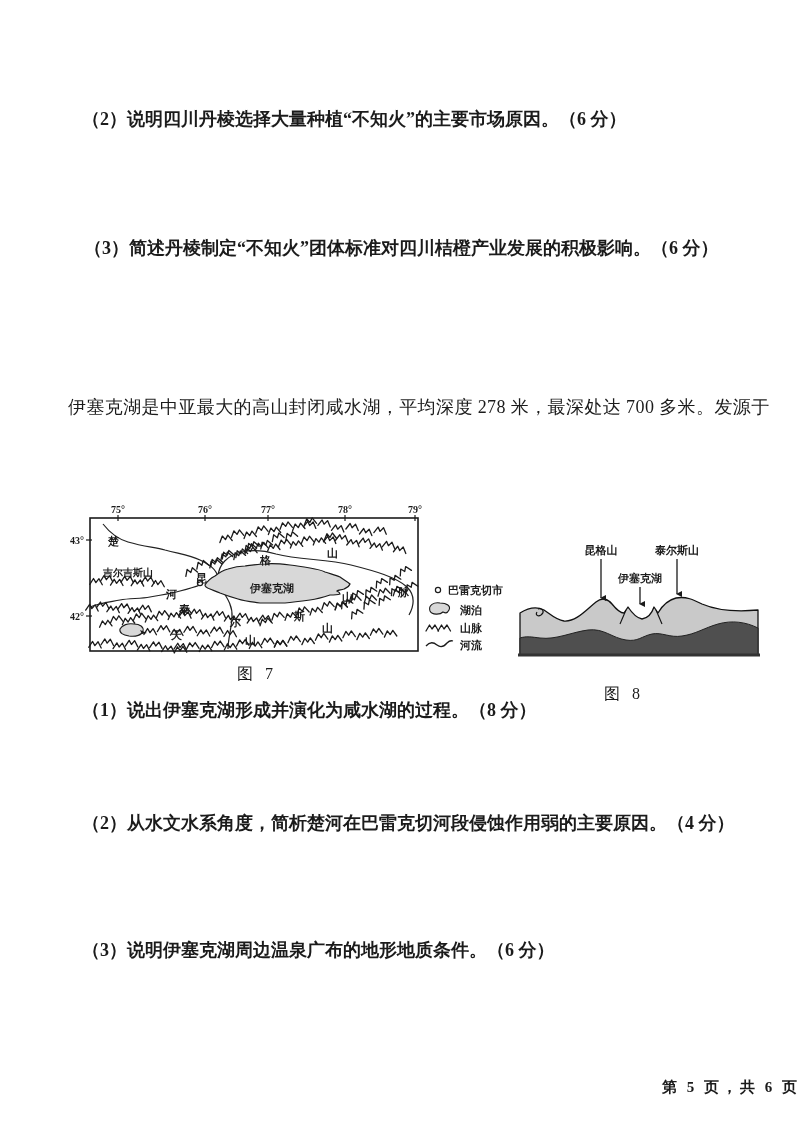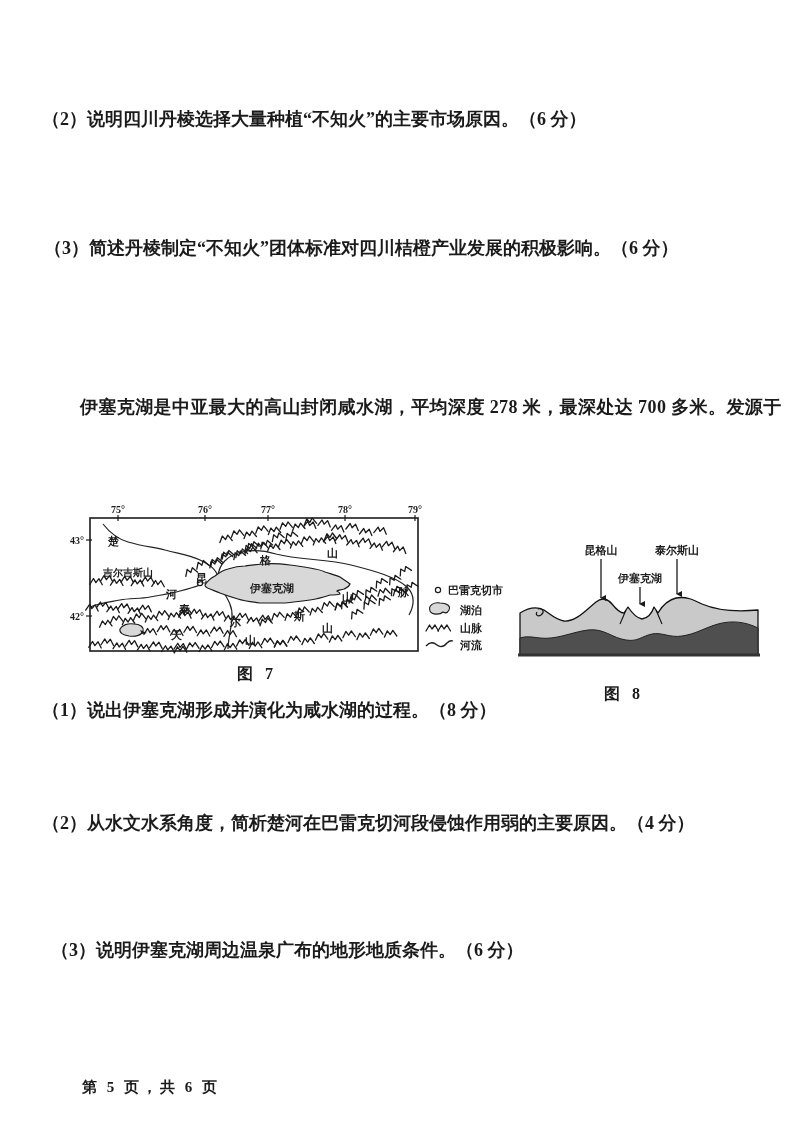--- a/index.html
+++ b/index.html
@@ -1,33 +1,33 @@
 <!DOCTYPE html>
 <html><head>
 <meta charset="utf-8">
 <style>
   html,body{margin:0;padding:0;background:#ffffff;}
   .page{
     position:relative;width:800px;height:1131px;background:#ffffff;overflow:hidden;
     font-family:"Liberation Serif","DejaVu Serif",serif;color:#1b1b1b;
   }
   .q{
-    position:absolute;font-size:18px;font-weight:700;white-space:nowrap;letter-spacing:0px;
+    position:absolute;font-size:18px;font-weight:700;white-space:nowrap;letter-spacing:0px;margin-left:40px;
   }
   .para{
-    position:absolute;left:44px;top:393px;width:716px;font-size:18px;font-weight:700;
+    position:absolute;left:32px;top:393px;width:716px;font-size:18px;font-weight:400;
   }
   .para .pline{height:29px;line-height:29px;white-space:nowrap;letter-spacing:0.4px;}
   .para .pline.first{text-indent:36px;}
   .figcap{
-    position:absolute;font-size:16px;font-weight:700;letter-spacing:4px;white-space:nowrap;
+    position:absolute;font-size:16px;font-weight:400;letter-spacing:4px;white-space:nowrap;
   }
   .footer{
     position:absolute;top:1078px;left:0;width:800px;box-sizing:border-box;padding-left:82px;
-    text-align:left;font-size:15px;font-weight:700;letter-spacing:3px;
+    text-align:right;font-size:15px;font-weight:700;letter-spacing:3px;
   }
   svg{position:absolute;overflow:visible;}
   svg text{font-family:"Liberation Serif","DejaVu Serif",serif;fill:#1b1b1b;}
   .tick{font-size:10px;font-weight:700;}
   .maplbl{font-size:11px;font-weight:700;}
   .maplbl-sm{font-size:10px;font-weight:700;}
   .leglbl{font-size:11px;font-weight:700;}
   .fig8lbl{font-size:11px;font-weight:700;}
 </style>
 </head>
@@ -281,17 +281,17 @@
       <line x1="161" y1="45" x2="161" y2="80" stroke="#1b1b1b" stroke-width="1.3" marker-end="url(#arrowhead)"></line>
       <line x1="124" y1="73" x2="124" y2="90" stroke="#1b1b1b" stroke-width="1.3" marker-end="url(#arrowhead)"></line>
     </g>
   </svg>
 
   <div class="figcap" style="left:237px;top:664px">图 7</div>
   <div class="figcap" style="left:604px;top:684px">图 8</div>
 
   <div class="q" style="left:42px;top:698px">（1）说出伊塞克湖形成并演化为咸水湖的过程。（8 分）</div>
   <div class="q" style="left:42px;top:811px">（2）从水文水系角度，简析楚河在巴雷克切河段侵蚀作用弱的主要原因。（4 分）</div>
-  <div class="q" style="left:51px;top:938px">（3）说明伊塞克湖周边温泉广布的地形地质条件。（6 分）</div>
+  <div class="q" style="left:42px;top:938px">（3）说明伊塞克湖周边温泉广布的地形地质条件。（6 分）</div>
 
   <div class="footer">第 5 页，共 6 页</div>
 
 </div>
 
 </body></html>

